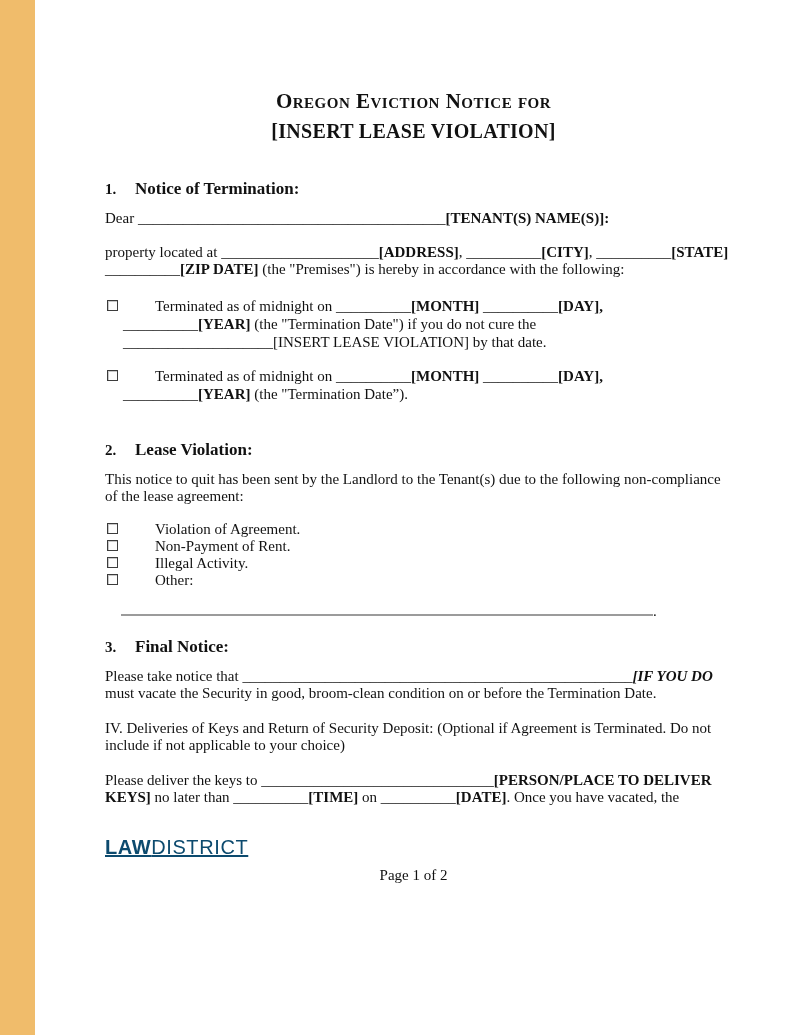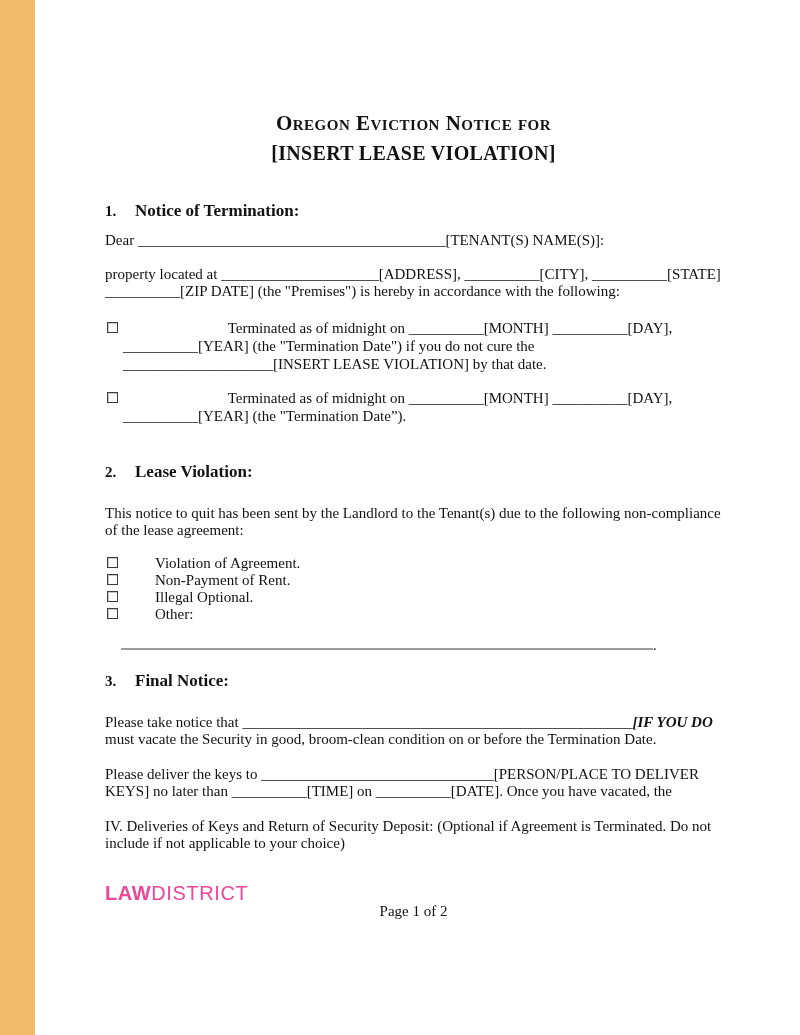--- a/index.html
+++ b/index.html
@@ -16,76 +16,76 @@
   .stripe {
     position: absolute;
     left: 0; top: 0;
     width: 35px; height: 1035px;
   }
   .content {
     position: absolute;
     left: 105px; top: 0;
     width: 640px;
   }
-  .title { padding-top: 108px; text-align: center; width: 617px; }
+  .title { padding-top: 86px; text-align: center; width: 617px; }
   .title .t1 {
     font-size: 21px; font-weight: bold; line-height: 30px;
     font-variant: small-caps; letter-spacing: 0.5px;
   }
   .title .t2 {
     font-size: 20px; font-weight: bold; line-height: 30px; letter-spacing: 0.3px;
   }
   .heading { line-height: 22px; }
   .heading .num { display: inline-block; width: 30px; font-size: 15px; font-weight: bold; }
   .heading .htext { font-size: 17px; font-weight: bold; }
   .para { font-size: 15px; }
   .para .line { line-height: 17px; white-space: nowrap; }
-  .b  { font-weight: normal; }
+  .b  { font-weight: bold; }
   .bi { font-weight: bold; font-style: italic; }
   .checkbox {
     display: inline-block;
     width: 11px; height: 11px;
     border: 1px solid #3c3c3c;
     background: #fdfdfd;
     box-shadow: inset 1px 1px 0 #c9c9c9;
   }
   .cb-block { position: relative; margin-left: 0; }
   .cb-block > .checkbox { position: absolute; left: 2px; top: 3px; }
   .cb-block .cb-text { margin-left: 18px; font-size: 15px; }
   .cb-block .cb-text .line { line-height: 18px; white-space: nowrap; }
-  .cb-block .cb-text .line:first-child { padding-left: 32px; text-align: center; }
+  .cb-block .cb-text .line:first-child { padding-left: 32px; }
   .list-item { position: relative; padding-left: 50px; font-size: 15px; line-height: 17px; }
   .list-item .checkbox { position: absolute; left: 2px; top: 2px; }
   .other-line { margin-left: 16px; margin-top: 14px; font-size: 15px; line-height: 17px; }
   .other-line .blank {
     display: inline-block;
     width: 532px; height: 13px;
     border-bottom: 2px solid #9b9b9b;
     vertical-align: baseline;
   }
   
   .mt-sec1   { margin-top: 32px; }
   .mt-dear   { margin-top: 10px; }
   .mt-p      { margin-top: 17px; }
   .mt-opt1   { margin-top: 19px; }
   .mt-opt2   { margin-top: 16px; }
   .mt-sec2   { margin-top: 36px; }
-  .mt-h2p    { margin-top: 22px; }
+  .mt-h2p    { margin-top: 10px; }
   .mt-list   { margin-top: 16px; }
   .mt-sec3   { margin-top: 16px; }
   .mt-keys   { margin-top: 18px; }
   .footer { margin-top: 31px; width: 617px; }
   .logo {
     font-family: "Liberation Sans", sans-serif;
     font-size: 20px; line-height: 20px;
-    letter-spacing: 0.6px; color: #ec4899;
+    letter-spacing: 0.6px; color: #0c4a6e; text-decoration: underline;
   }
   .logo .lb { font-weight: bold; }
   .logo .ll { font-weight: normal; }
-  .pagenum { text-align: center; font-size: 15px; line-height: 17px; margin-top: 0; }
+  .pagenum { text-align: center; font-size: 15px; line-height: 17px; margin-top: 10px; }
 </style>
 </head>
 <body>
 
 <div class="page">
   <div class="stripe" style="background: rgb(240, 188, 107);"></div>
 
   <div class="content">
 
     <div class="title">
@@ -136,21 +136,21 @@
       <div class="list-item">
         <span class="checkbox"></span>
         <span>Violation of Agreement.</span>
       </div>
       <div class="list-item">
         <span class="checkbox"></span>
         <span>Non-Payment of Rent.</span>
       </div>
       <div class="list-item">
         <span class="checkbox"></span>
-        <span>Illegal Optional.</span>
+        <span>Illegal Activity.</span>
       </div>
       <div class="list-item">
         <span class="checkbox"></span>
         <span>Other:</span>
       </div>
     </div>
 
     <div class="other-line">
       <span class="blank"></span><span>.</span>
     </div>
@@ -158,27 +158,27 @@
     <div class="heading mt-sec3">
       <span class="num">3.</span><span class="htext">Final Notice:</span>
     </div>
 
     <div class="para mt-h2p">
         <div class="line"><span>Please take notice that </span><span>____________________________________________________</span><span class="bi">[IF YOU DO</span></div>
         <div class="line"><span>must vacate the Security in good, broom-clean condition on or before the Termination Date.</span></div>
       </div>
 
     <div class="para mt-keys">
-        <div class="line"><span>Please deliver the keys to </span><span>_______________________________</span><span class="b">[PERSON/PLACE TO DELIVER</span></div>
-        <div class="line"><span class="b">KEYS]</span><span> no later than </span><span>__________</span><span class="b">[TIME]</span><span> on </span><span>__________</span><span class="b">[DATE]</span><span>. Once you have vacated, the</span></div>
+        <div class="line"><span>IV. Deliveries of Keys and Return of Security Deposit: (Optional if Agreement is Terminated. Do not</span></div>
+        <div class="line"><span>include if not applicable to your choice)</span></div>
       </div>
 
     <div class="para mt-keys">
-        <div class="line"><span>IV. Deliveries of Keys and Return of Security Deposit: (Optional if Agreement is Terminated. Do not</span></div>
-        <div class="line"><span>include if not applicable to your choice)</span></div>
+        <div class="line"><span>Please deliver the keys to </span><span>_______________________________</span><span class="b">[PERSON/PLACE TO DELIVER</span></div>
+        <div class="line"><span class="b">KEYS]</span><span> no later than </span><span>__________</span><span class="b">[TIME]</span><span> on </span><span>__________</span><span class="b">[DATE]</span><span>. Once you have vacated, the</span></div>
       </div>
 
     <div class="footer">
       <div class="logo">
         <span class="lb">LAW</span><span class="ll">DISTRICT</span>
       </div>
       <div class="pagenum">Page 1 of 2</div>
     </div>
 
   </div>

